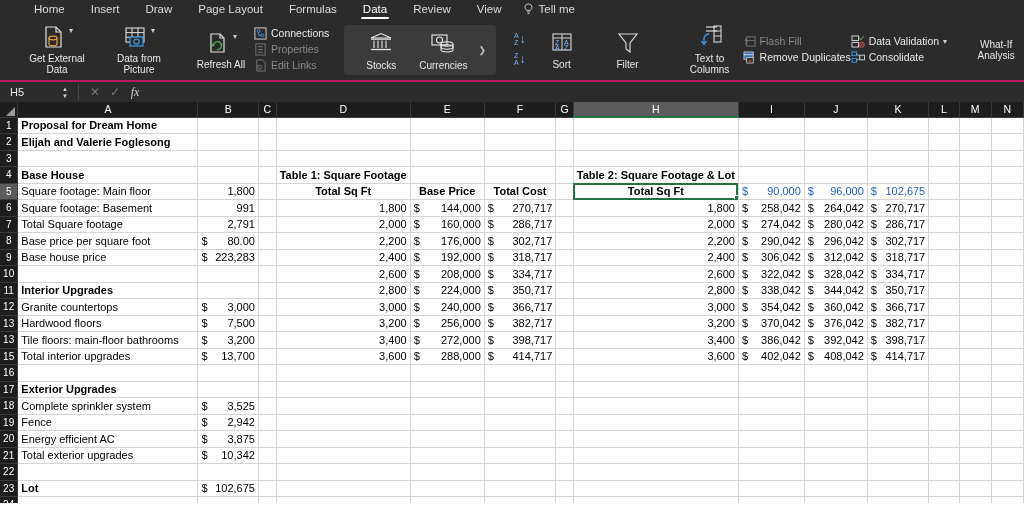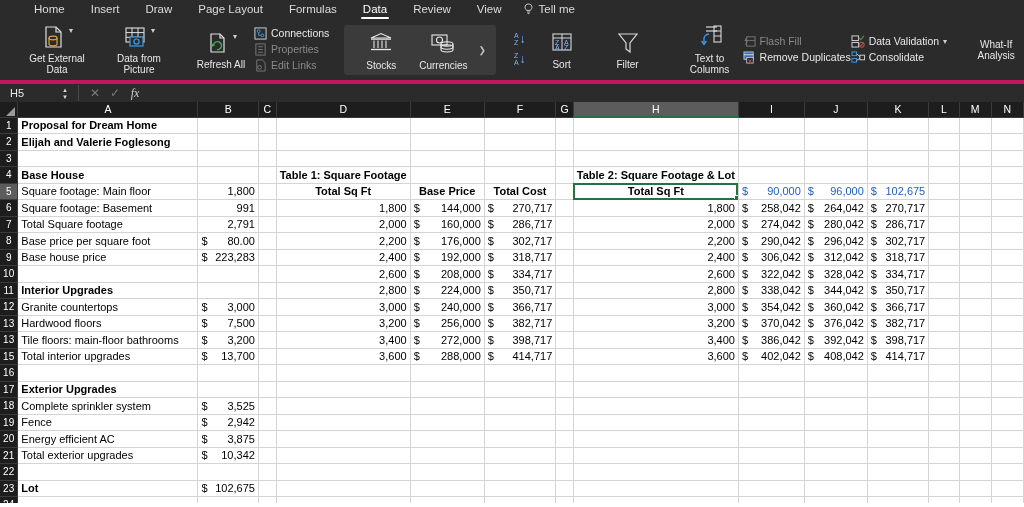--- a/index.html
+++ b/index.html
@@ -31,21 +31,21 @@
              padding:0 6px; margin:0 4px; align-self:center; }
   .stockgrp .bigbtn{ width:62px; }
   .arrowmore{ font-size:9px; color:#bdbdbd; padding:0 4px;}
   .sortcol{ display:flex; flex-direction:column; justify-content:center; gap:6px; height:56px; padding:0 3px;}
   .azrow{ display:flex; align-items:center; }
   .azletters{ display:flex; flex-direction:column; font-size:7px; line-height:7px; color:#7eb6ff; }
   .azarrow{ font-size:12px; color:#7eb6ff; margin-left:1px; }
 
   
   #formula-bar{ height:22px; background:#2b2b2b; display:flex; align-items:center;
-                border-top:4px solid #be185d; }
+                border-top:2px solid #be185d; }
   #name-box{ width:58px; font-size:11px; color:#e8e8e8; padding-left:10px; }
   #namebox-spin{ display:flex; flex-direction:column; gap:1px; width:14px; align-items:center;
                  color:#d8d8d8; font-size:6px; line-height:6px;}
   .fbsep{ width:1px; height:16px; background:#4a4a4a; margin:0 6px;}
   .fbicon{ font-size:12px; color:#7a7a7a; width:20px; text-align:center;}
   .fbicon.fx{ font-style:italic; font-family:"Liberation Serif",serif; color:#cfcfcf; font-size:12px;}
   #formula-input{ flex:1; font-size:13px; color:#ffffff; font-weight:bold; padding-left:8px;margin-top:40px; }
 
   
   #grid-wrap{ position:relative; width:1024px; height:401px; background:#fff; overflow:hidden;}

